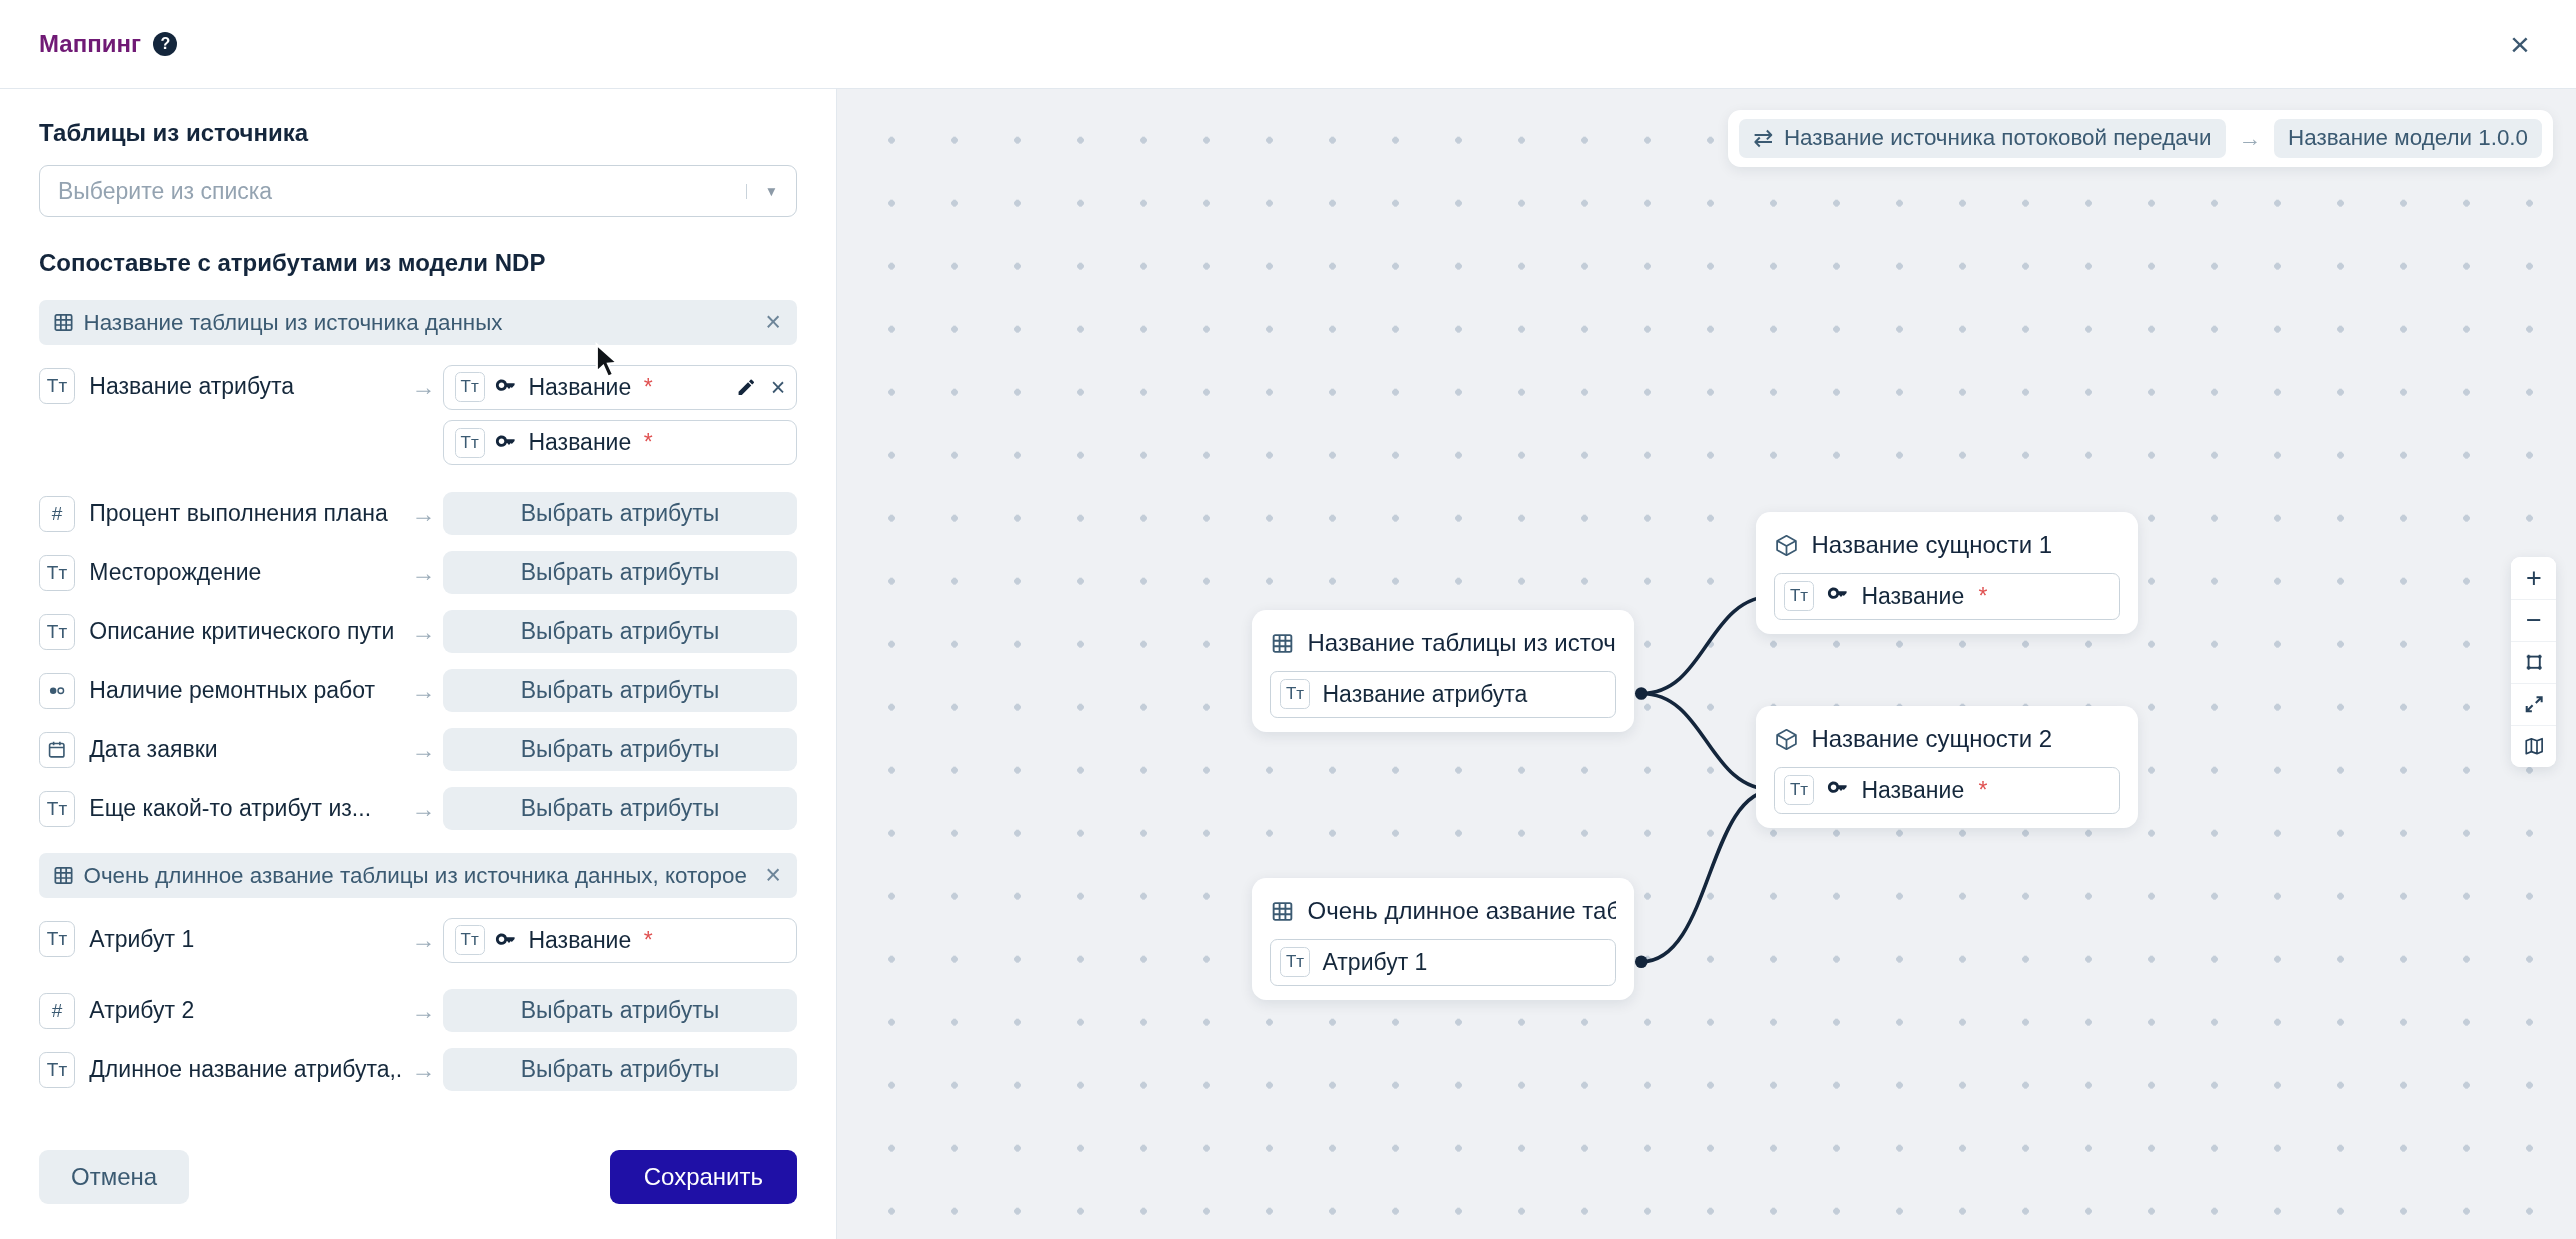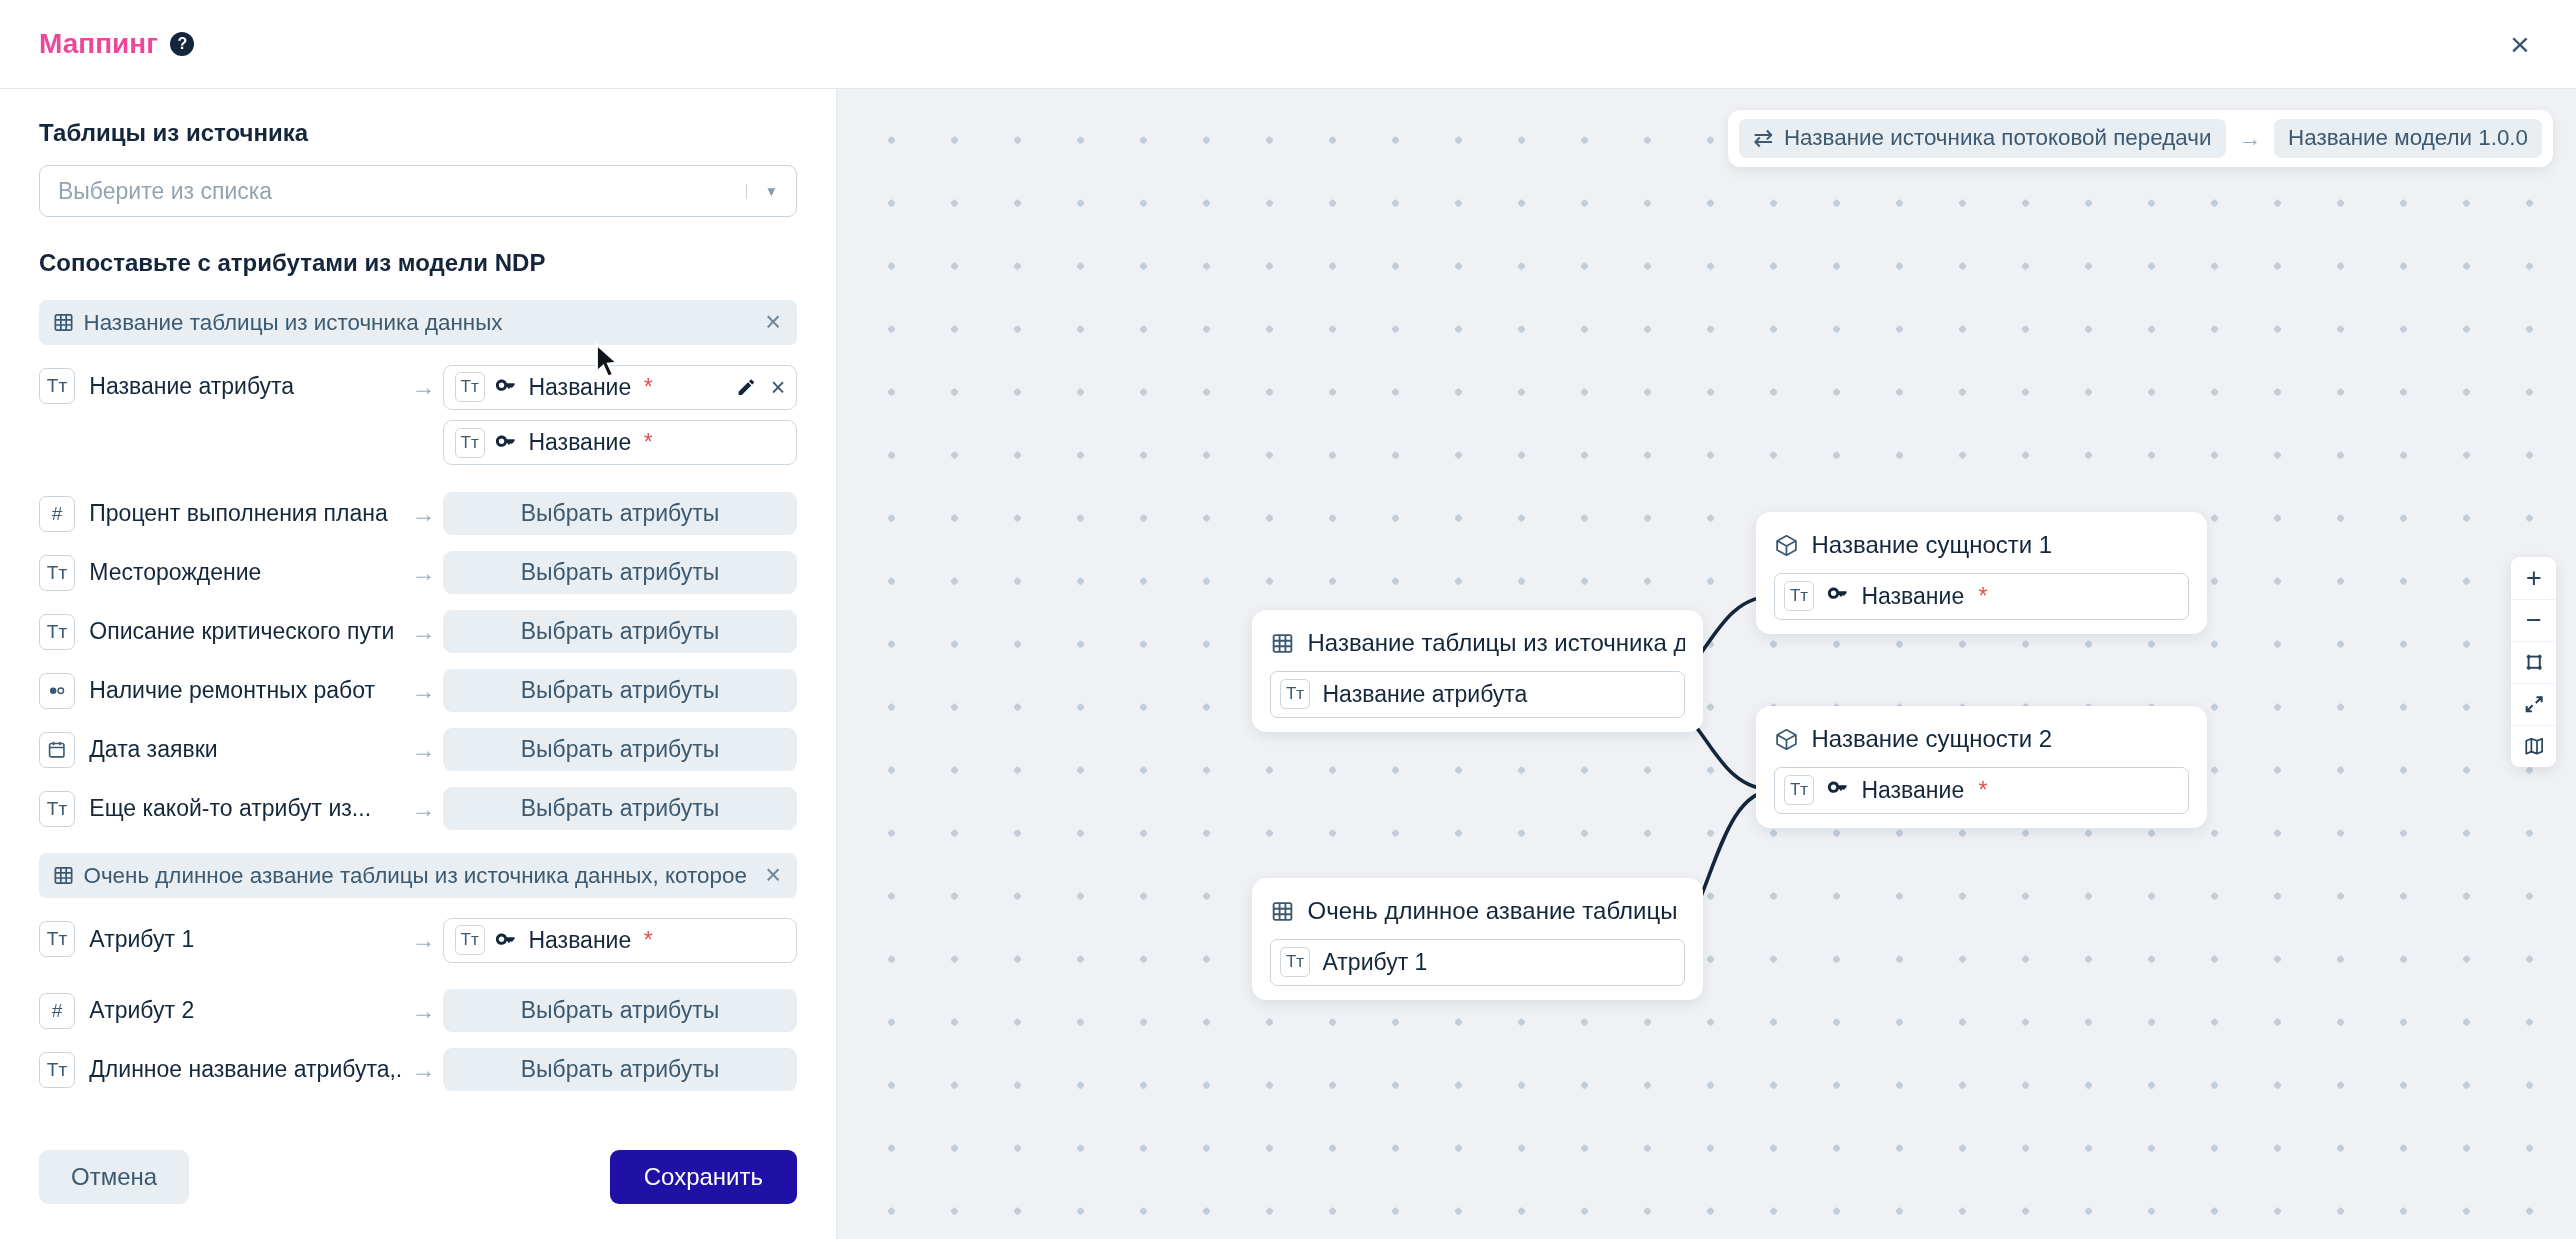--- a/index.html
+++ b/index.html
@@ -1,21 +1,21 @@
 <!DOCTYPE html>
 <html style="font-size:14.3px"><head>
 <meta charset="utf-8">
 <style>
   * { margin:0; padding:0; box-sizing:border-box; }
   html,body { width:2576px; height:1240px; background:#fff; font-family:"Liberation Sans", sans-serif; color:#15283b; overflow:hidden; }
   .root { position:relative; width:2576px; height:1240px; display:flex; flex-direction:column; }
 
   
   .hdr { height:89px; flex:0 0 89px; display:flex; align-items:center; padding:0 39px; border-bottom:1.8px solid #e2e8ee; background:#fff; position:relative; z-index:5; }
-  .hdr-title { font-size:28px; font-weight:700; color:#ec4899; }
+  .hdr-title { font-size:24px; font-weight:700; color:#701a75; }
   .help-dot { width:24px; height:24px; border-radius:50%; background:#14263c; color:#fff; font-size:16px; font-weight:700; display:flex; align-items:center; justify-content:center; margin-left:12.5px; }
   .hdr-close { margin-left:auto; font-size:34px; color:#3c5870; background:none; border:none; cursor:pointer; line-height:1; padding:0 7.2px; }
 
   .body { flex:1; display:flex; min-height:0; }
 
   
   .panel { width:837px; flex:0 0 837px; background:#fff; border-right:0.9px solid #e2e8ee; padding:30px 39px 0 39px; position:relative; }
   .panel h2 { font-size:24px; font-weight:700; color:#14263c; }
   .sel { margin:18px 0 32px 0; height:52px; border:1.8px solid #c9d3db; border-radius:9px; display:flex; align-items:center; overflow:hidden; background:#fff; cursor:pointer; }
   .sel-ph { flex:1; display:flex; align-items:center; padding:0 18px; font-size:23px; color:#94a3b1; }
@@ -52,21 +52,21 @@
   .canvas { position:relative; flex:1; background-color:#eff1f4;
     background-image:radial-gradient(circle, #c3cdd8 3.1px, rgba(195,205,216,0) 3.6px);
     background-size:63px 63px; background-position:23px 19.7px; overflow:hidden; }
   .edges { position:absolute; left:0; top:0; width:1739px; height:1150px; pointer-events:none; }
 
   .stream-badge { position:absolute; top:20.6px; right:23px; height:57px; background:#fff; border-radius:12.5px; box-shadow:0 3.6px 12.5px rgba(16,35,56,.08); display:flex; align-items:center; gap:12.5px; padding:0 10.7px; }
   .sb-chip { height:39px; background:#e9eef2; border-radius:7.2px; display:flex; align-items:center; gap:10.7px; padding:0 14.3px; color:#3b5a72; font-size:22.4px; white-space:nowrap; }
   .sb-arrow { color:#9aabb8; font-size:23px; }
   .transfer-ic { font-size:24px; color:#3b5a72; }
 
-  .node { position:absolute; width:451px; height:122px; background:#fff; border-radius:14.3px; box-shadow:0 3.6px 14.3px rgba(16,35,56,.09); padding:18px; }
+  .node { position:absolute; width:382px; height:122px; background:#fff; border-radius:14.3px; box-shadow:0 3.6px 14.3px rgba(16,35,56,.09); padding:18px; }
   .node-title { display:flex; align-items:center; gap:12.5px; font-size:24px; color:#14263c; line-height:30px; margin-bottom:12.5px; white-space:nowrap; overflow:hidden; }
   .node-title svg { width:25px; height:25px; flex:0 0 25px; }
   .node-row { height:47px; border:1.8px solid #c9d3db; border-radius:7.2px; display:flex; align-items:center; gap:12.5px; padding:0 9px; font-size:23px; color:#15283b; background:#fff; }
   .node-row .mini-badge { background:#fff; }
   .node-a { left:415px; top:521px; }
   .node-b { left:919px; top:423px; }
   .node-c { left:919px; top:617px; }
   .node-d { left:415px; top:789px; }
 
   .cv-toolbar { position:absolute; right:19.7px; top:468px; width:45px; background:#fff; border-radius:9px; box-shadow:0 3.6px 12.5px rgba(16,35,56,.10); overflow:hidden; }

